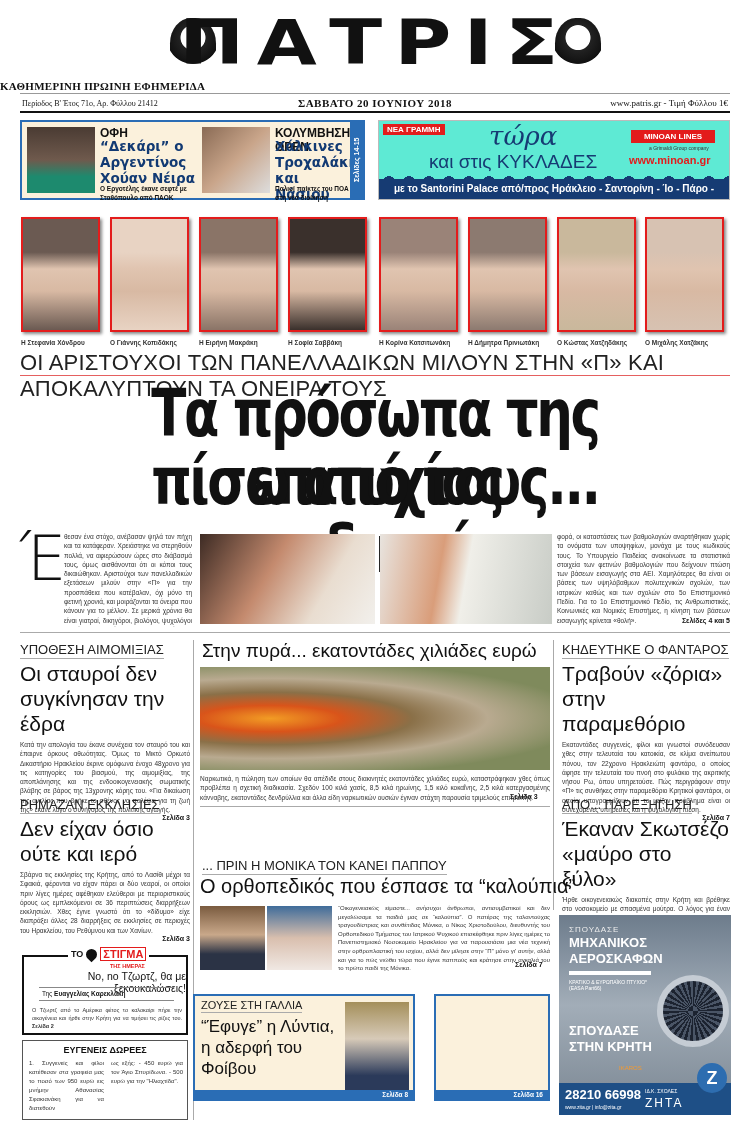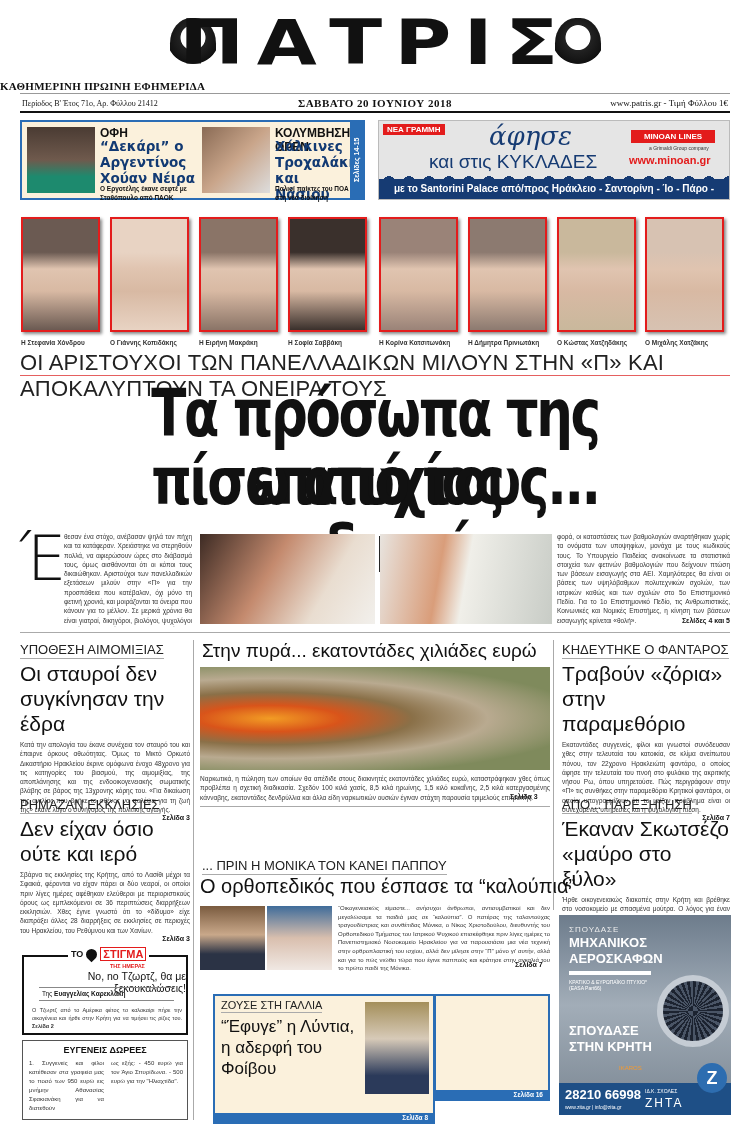--- a/index.html
+++ b/index.html
@@ -13,21 +13,21 @@
 .rule-thick{left:20px;width:710px;height:2px;background:#111}
 .meta{top:97px;font-family:"Liberation Serif",serif;font-size:10px}
 .date{left:0;width:750px;text-align:center;font-weight:bold;font-size:11px;letter-spacing:.5px}
 
 .promo-box{left:20px;top:120px;width:345px;height:80px;border:2px solid #2a6db5;background:#fbf1dc}
 .promo-side{right:0;top:0;width:13px;height:100%;background:#2a6db5;color:#fff;font-size:7px;font-weight:bold;writing-mode:vertical-rl;transform:rotate(180deg);text-align:center;line-height:13px}
 .promo-photo{position:absolute;top:5px;width:68px;height:66px}
 .promo-kicker{position:absolute;font-size:12px;font-weight:bold}
 .promo-head{position:absolute;font-family:"DejaVu Sans",sans-serif;font-weight:bold;font-size:13.5px;line-height:16px;color:#123a73}
 .promo-sub{position:absolute;font-size:6.5px;font-weight:bold;line-height:9px}
-.ad-minoan{left:378px;top:120px;width:352px;height:80px;border:1px solid #bbb;background:#e5e5e5;overflow:hidden}
+.ad-minoan{left:378px;top:120px;width:352px;height:80px;border:1px solid #bbb;background:#5eead4;overflow:hidden}
 .ad-wave{left:0;bottom:0;width:100%;height:20px;background:#163b73;color:#fff;font-size:10px;font-weight:bold;text-align:center;line-height:20px}
 .ad-wave:before{content:"";position:absolute;left:0;top:-7px;width:100%;height:8px;background:repeating-radial-gradient(circle at 10px 10px,#163b73 0 6px,transparent 6px 20px);background-size:20px 8px}
 
 .face{top:217px;width:79px;height:115px;border:2px solid #e31c1c;box-shadow:2px 2px 3px #888}
 .cap{top:339px;width:90px;font-size:6.5px;font-weight:bold;color:#333}
 .kicker-main{left:20px;top:350px;width:710px;text-align:left;font-size:22px;letter-spacing:.2px;color:#222}
 .red-rule{left:20px;top:375px;width:710px;height:1px;background:#e56060}
 .headline{left:10px;width:730px;text-align:center;font-family:"DejaVu Sans",sans-serif;font-weight:900;font-size:66px;line-height:68px;letter-spacing:-3px;transform:scaleX(.78);transform-origin:center}
 
 .txt{font-size:6.5px;line-height:9.3px;color:#333;text-align:justify}
@@ -64,21 +64,21 @@
   <div class="promo-sub" style="left:78px;top:62px;width:100px">Ο Εργοτέλης έκανε σεφτέ με Σταθόπουλο από ΠΑΟΚ</div>
   <div class="promo-photo" style="left:180px;background:linear-gradient(135deg,#8a6b55,#c9a58a 50%,#ddd)"></div>
   <div class="promo-kicker" style="left:253px;top:4px">ΚΟΛΥΜΒΗΣΗ OPEN</div>
   <div class="promo-head" style="left:253px;top:16px;width:80px">Χάλκινες Τροχαλάκη και Νάσιου</div>
   <div class="promo-sub" style="left:253px;top:62px;width:80px">Παλιοί παίκτες του ΠΟΑ στη νέα διοίκηση</div>
   <div class="promo-side abs">Σελίδες 14-15</div>
 </div>
 
 <div class="abs ad-minoan">
   <div class="abs" style="left:4px;top:3px;background:#e31c1c;color:#fff;font-size:8px;font-weight:bold;padding:1px 4px">ΝΕΑ ΓΡΑΜΜΗ</div>
-  <div class="abs" style="left:110px;top:0;font-family:'DejaVu Serif',serif;font-style:italic;font-size:26px;color:#163b73">άφησε</div>
+  <div class="abs" style="left:110px;top:0;font-family:'DejaVu Serif',serif;font-style:italic;font-size:26px;color:#163b73">τώρα</div>
   <div class="abs" style="left:50px;top:30px;font-size:19px;color:#163b73">και στις ΚΥΚΛΑΔΕΣ</div>
   <div class="abs" style="left:252px;top:9px;width:84px;background:#e31c1c;color:#fff;font-size:8px;font-weight:bold;text-align:center;padding:2px">MINOAN LINES</div>
   <div class="abs" style="left:270px;top:24px;font-size:5px;color:#333">a Grimaldi Group company</div>
   <div class="abs" style="left:250px;top:33px;font-size:11px;font-weight:bold;color:#e31c1c">www.minoan.gr</div>
   <div class="abs ad-wave">με το Santorini Palace από/προς Ηράκλειο - Σαντορίνη - Ίο - Πάρο - Μύκονο</div>
 </div>
 
 <div id="faces">
     <div class="abs face" style="left: 21px; background: linear-gradient(rgb(107, 90, 82), rgb(107, 90, 82) 30%, rgb(224, 196, 176) 45%, rgb(216, 185, 163) 65%, rgb(107, 90, 82));"></div>
     <div class="abs cap" style="left: 21px;">Η Στεφανία Χόνδρου</div>
@@ -154,21 +154,21 @@
 <div class="abs pg" style="left:510px;top:793px">Σελίδα 3</div>
 <div class="abs hline" style="left:200px;top:806px;width:350px"></div>
 
 <div class="abs sec-kicker" style="left:202px;top:858px">... ΠΡΙΝ Η ΜΟΝΙΚΑ ΤΟΝ ΚΑΝΕΙ ΠΑΠΠΟΥ</div>
 <div class="abs" style="left:200px;top:875px;font-size:20px">Ο ορθοπεδικός που έσπασε τα “καλούπια”</div>
 <div class="abs photo" style="left:200px;top:906px;width:65px;height:64px;background:linear-gradient(#7a5b3f,#c9a88a 45%,#2b3345 75%)"></div>
 <div class="abs photo" style="left:267px;top:906px;width:65px;height:64px;background:linear-gradient(#3f6c9a,#d9bfae 50%,#f0e8e3)"></div>
 <div class="abs txt" style="left:338px;top:904px;width:212px;font-size:6px;line-height:8.6px">“Οικογενειακώς είμαστε... ανήσυχοι άνθρωποι, αντισυμβατικοί και δεν μεγαλώσαμε τα παιδιά μας σε “καλούπια”. Ο πατέρας της ταλαντούχας τραγουδίστριας και συνθέτιδας Μόνικα, ο Νίκος Χριστοδούλου, διευθυντής του Ορθοπεδικού Τμήματος του Ιατρικού Ψυχικού επισκέφθηκε πριν λίγες ημέρες το Πανεπιστημιακό Νοσοκομείο Ηρακλείου για να παρουσιάσει μια νέα τεχνική στην ορθροπλαστική του ισχίου, αλλά δεν μίλησε στην “Π” μόνο γι' αυτήν, αλλά και για το πώς νιώθει τώρα που έγινε παππούς και κράτησε στην αγκαλιά του το πρώτο παιδί της Μόνικα.</div>
 <div class="abs pg" style="left:515px;top:961px">Σελίδα 7</div>
 
-<div class="abs bluebox" style="left:213px;top:994px;width:222px;height:130px">
+<div class="abs bluebox" style="left:193px;top:994px;width:222px;height:107px">
   <div class="sec-kicker abs" style="left:6px;top:3px;font-size:11px">ΖΟΥΣΕ ΣΤΗ ΓΑΛΛΙΑ</div>
   <div class="abs sec-head" style="left:6px;top:20px;width:140px;font-size:17px;line-height:21px">“Έφυγε” η Λύντια, η αδερφή του Φοίβου</div>
   <div class="abs photo" style="left:150px;top:6px;width:64px;height:92px;background:linear-gradient(#a48f5a,#d7cab8 40%,#2b3a5a 80%)"></div>
   <div class="bluebar">Σελίδα 8</div>
 </div>
 <div class="abs bluebox" style="left:434px;top:994px;width:116px;height:107px">
   <div class="bluebar">Σελίδα 16</div>
 </div>
 
 <div class="abs" style="left:562px;top:640px;width:168px">

